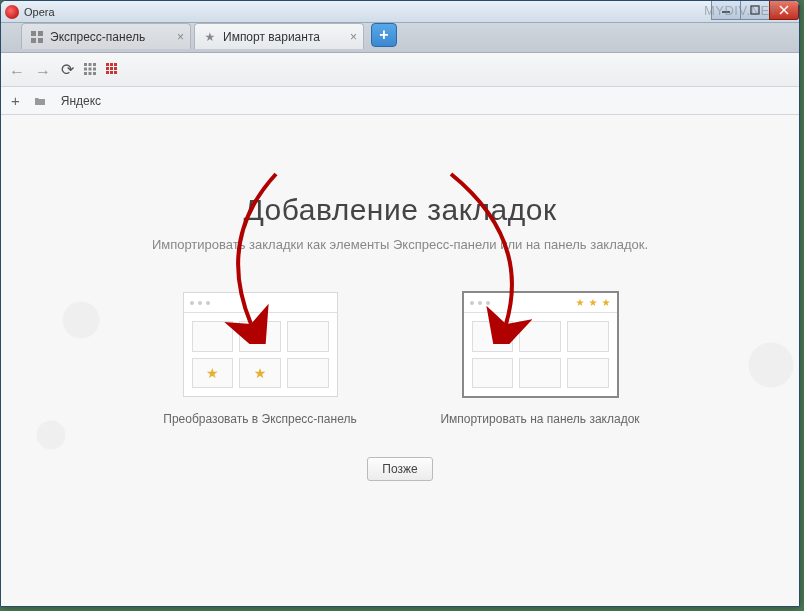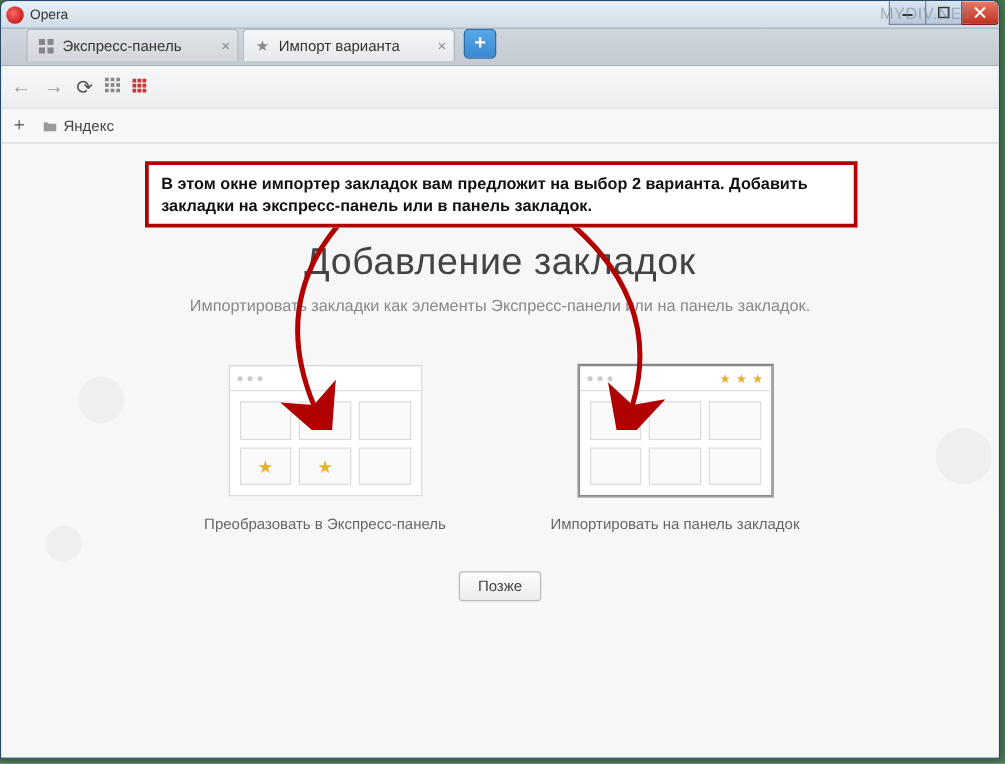--- a/index.html
+++ b/index.html
@@ -135,21 +135,21 @@
     
     .bookmarkbar {
       height: 28px;
       background: #f6f7f9;
       border-bottom: 1px solid #d2d6da;
       display: flex; align-items: center;
       padding: 0 10px; gap: 14px;
       font-size: 12px; color: #444;
     }
     .bookmarkbar .plus { font-size: 15px; color: #666; }
-    .bookmarkbar .item { display:flex; align-items:center; gap:5px; }
+    .bookmarkbar .item { display:flex; align-items:center; gap:15px; }
     
     .content {
       flex: 1;
       background: #f7f7f7;
       position: relative;
       overflow: hidden;
     }
     .content::before {
       content: "";
       position: absolute; inset: 0;
@@ -380,21 +380,20 @@
               <div class="thumb-cell"></div>
           </div>
         </div>
         <div class="option-label">Импортировать на панель закладок</div>
       </div>
     </div>
 
     <button class="later-btn">Позже</button>
   </div>
 
-  <div class="annot">В этом окне импортер закладок вам предложит на выбор 2 варианта. Добавить закладки на экспресс-панель или в панель закладок.</div>
 
   <svg class="arrow" style="left:155px; top:168px;" width="160" height="175">
     <defs>
         <marker id="ah1" markerWidth="12" markerHeight="12" refX="3" refY="6" orient="auto">
           <path d="M0,0 L12,6 L0,12 L3,6 z" fill="#b00000"></path>
         </marker>
       </defs>
     <path d="M 120 5 Q 60 70 95 155" stroke="#b00000" stroke-width="4" fill="none" marker-end="url(#ah1)"></path>
   </svg>
   <svg class="arrow" style="left:430px; top:168px;" width="160" height="175">

